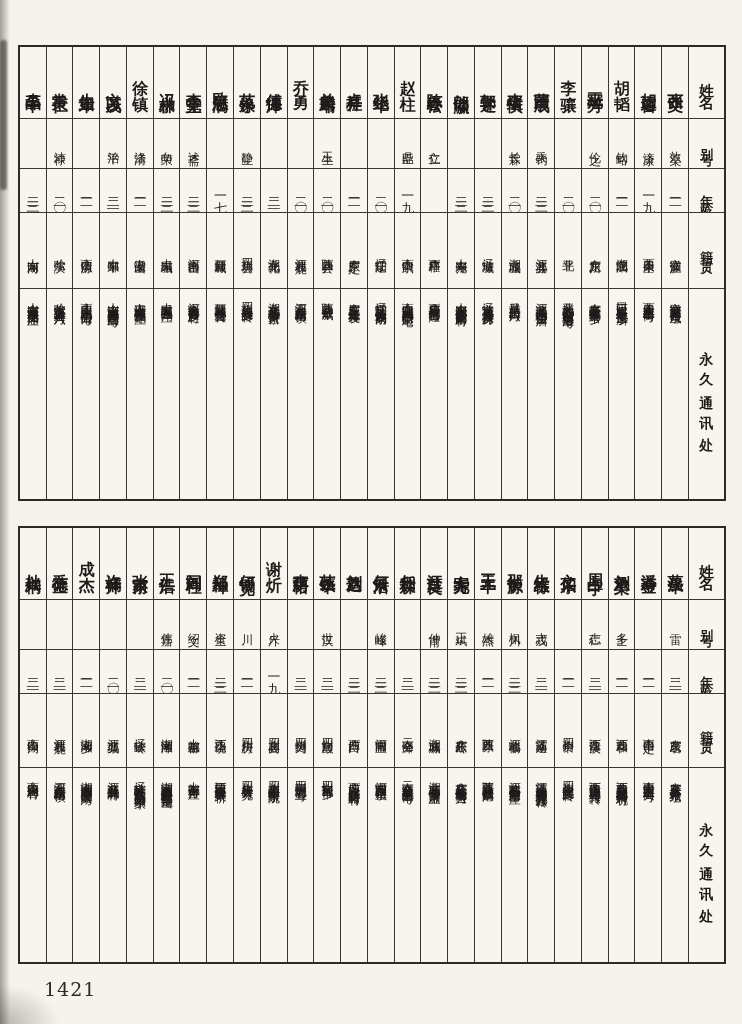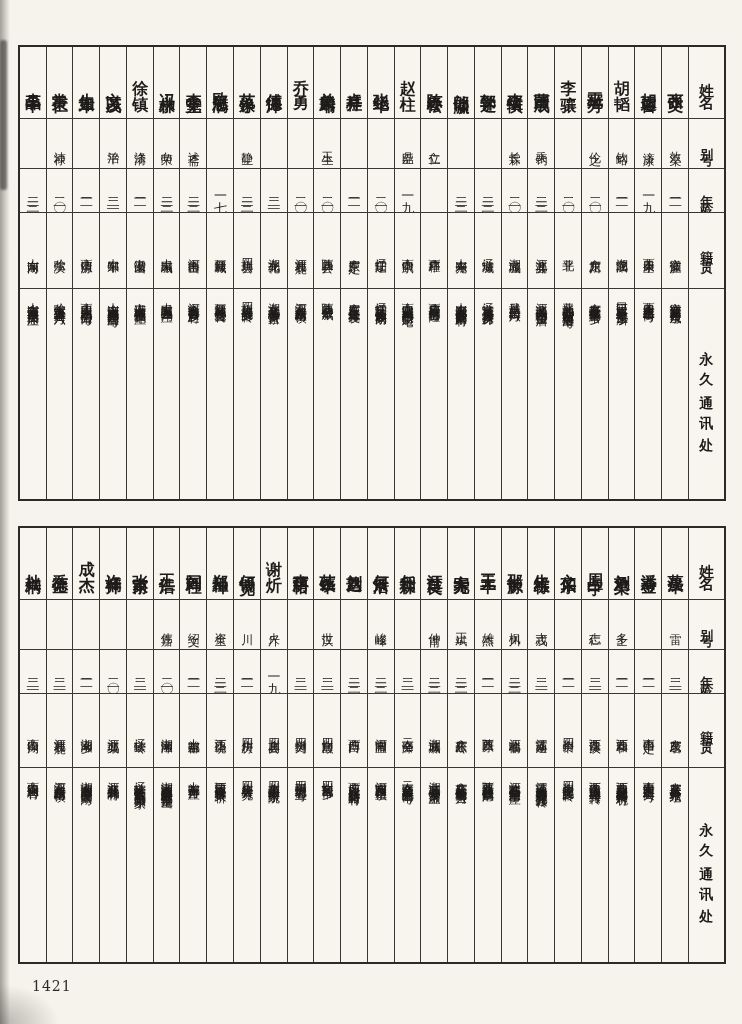--- a/index.html
+++ b/index.html
@@ -80,23 +80,23 @@
 
   .header-col .cell{font-weight:bold;}
   .header-col .c-name .vtext{font-size:15px;letter-spacing:12px;}
   .header-col .c-alias .vtext,
   .header-col .c-age .vtext{font-size:13px;letter-spacing:6px;font-weight:bold;}
   .header-col .c-native .vtext{font-size:13px;letter-spacing:10px;font-weight:bold;}
   .header-col .c-addr{align-items:center;padding-top:0;}
   .header-col .c-addr .vtext{font-size:14px;letter-spacing:22px;font-weight:bold;}
 
   .page-number{
-    position:absolute;left:32px;top:978px;
+    position:absolute;left:44px;top:978px;
     font-family:"DejaVu Serif", serif;
-    font-size:14px;color:#2b2a27;letter-spacing:1px;
+    font-size:19px;color:#2b2a27;letter-spacing:1px;
   }
 </style>
 </head>
 <body>
 
 <div class="page">
   <div class="edge-left"></div>
   <div class="smudge-topleft"></div>
   <div class="smudge-bottomleft"></div>
 

